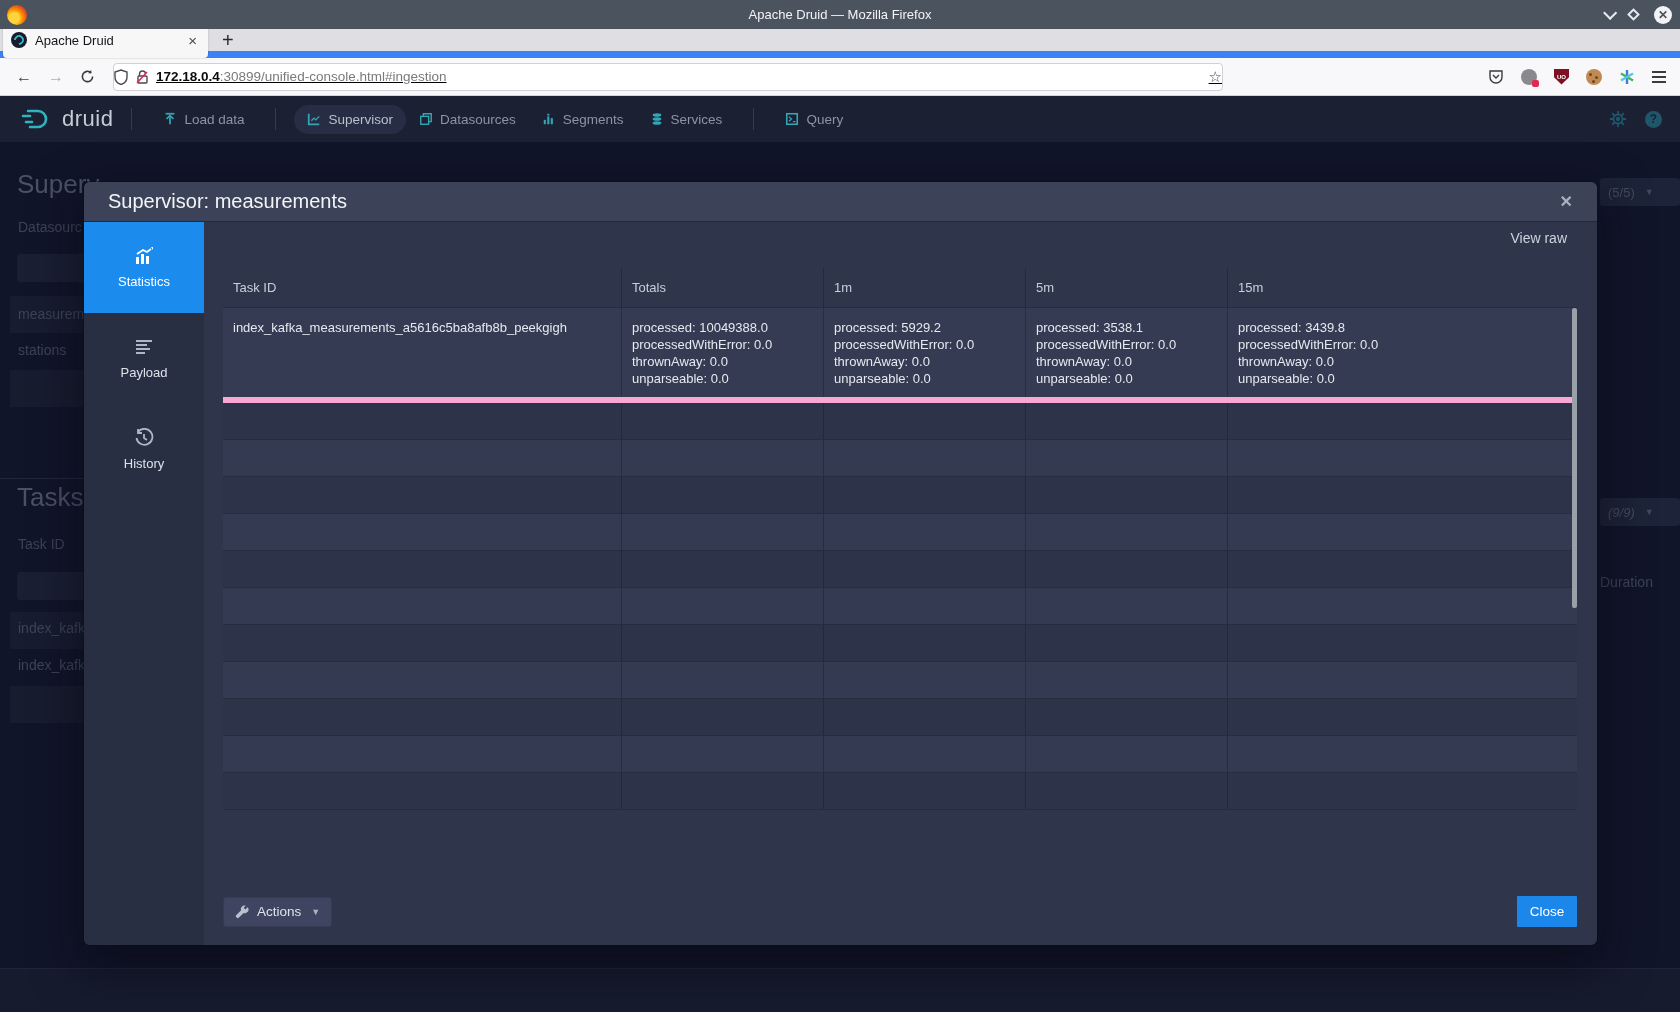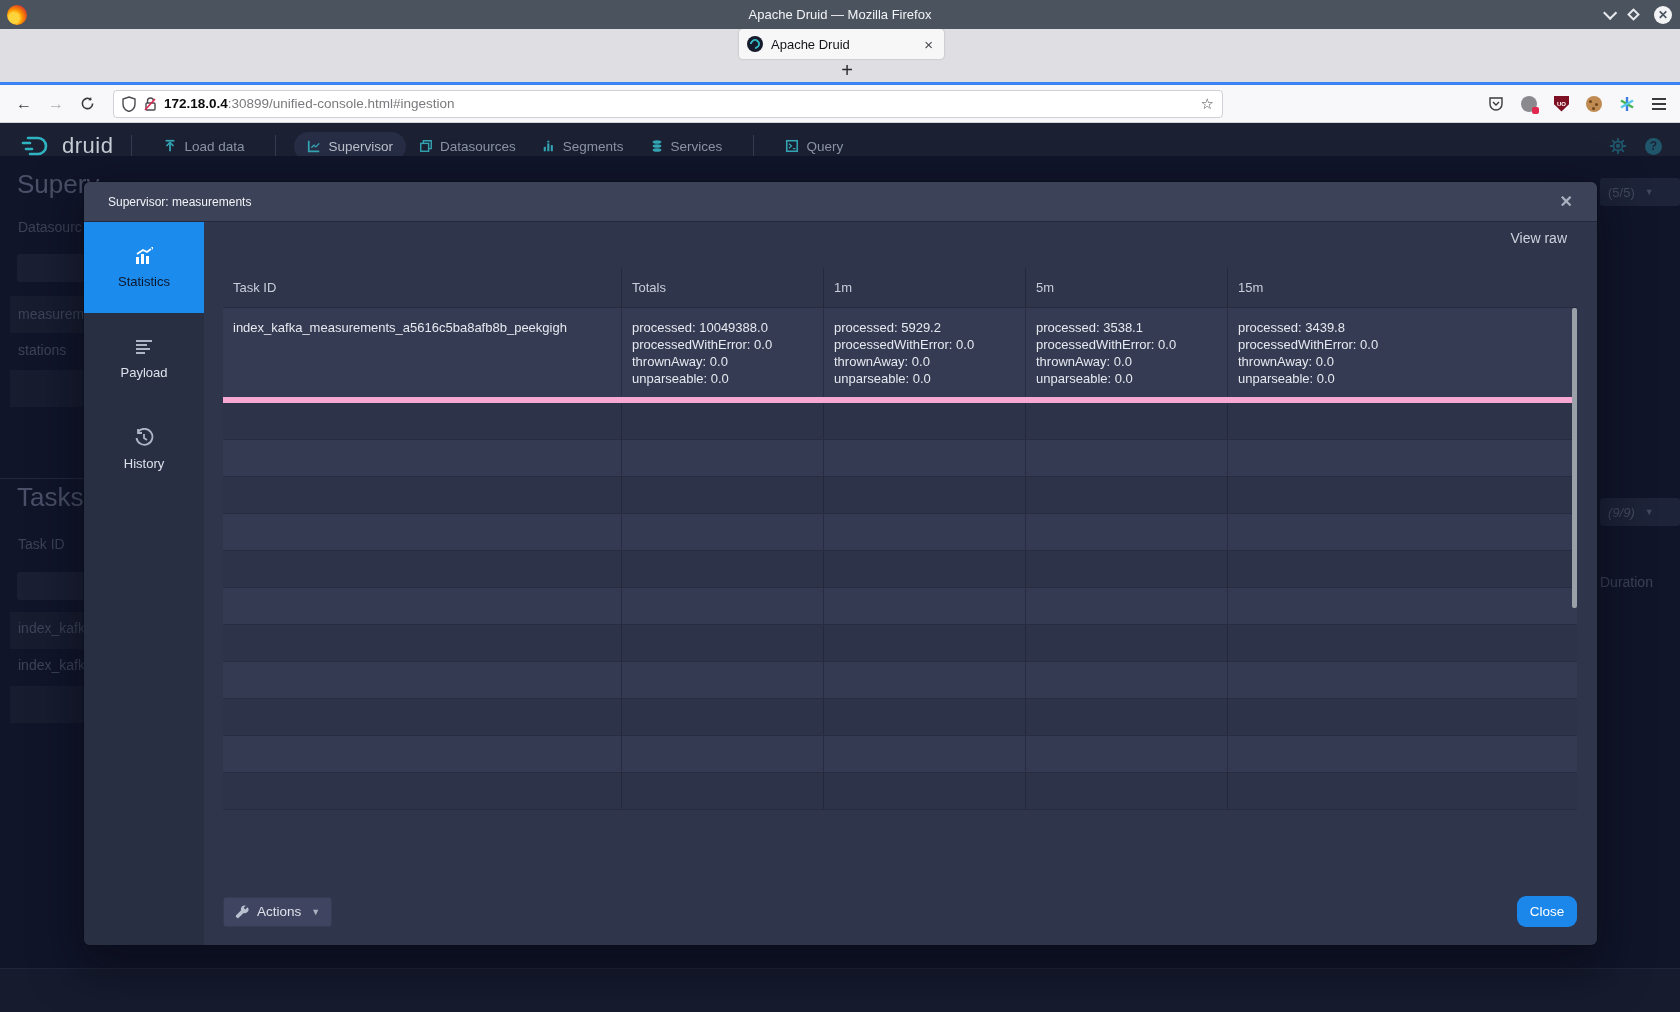--- a/index.html
+++ b/index.html
@@ -10,34 +10,34 @@
   .titlebar{height:29px;background:#4b535f;display:flex;align-items:center;position:relative;}
   .fx-logo{width:20px;height:20px;border-radius:50%;margin-left:7px;
     background:radial-gradient(circle at 35% 65%, #ffd43b 0 28%, #ff9500 45%, #e04e1f 70%, #b5007f 100%);}
   .win-title{position:absolute;left:0;right:0;text-align:center;color:#f3f4f6;font-size:13px;}
   .win-controls{position:absolute;right:8px;top:0;height:29px;display:flex;align-items:center;gap:16px;}
   .chev{width:10px;height:10px;border-right:2px solid #e8eaec;border-bottom:2px solid #e8eaec;transform:rotate(45deg) translateY(-3px);}
   .diamond{width:9px;height:9px;border:2px solid #e8eaec;transform:rotate(45deg);}
   .close-circ{width:18px;height:18px;border-radius:50%;background:#f2f3f4;color:#4b535f;font-size:12px;font-weight:bold;display:flex;align-items:center;justify-content:center;line-height:1;}
 
   
-  .tabbar{height:56px;background:#dfdfe3;display:flex;align-items:center;border-bottom:3px solid #3b82f6;flex-direction:column;}
+  .tabbar{height:29px;background:#dfdfe3;display:flex;align-items:center;border-bottom:7px solid #3b82f6;}
   .tab{width:205px;height:35px;margin-left:3px;background:#f7f7f8;border-radius:4px;display:flex;align-items:center;padding:0 8px;box-shadow:0 0 2px rgba(0,0,0,.25);}
   .tab-favicon{width:16px;height:16px;border-radius:50%;background:#161c2b;position:relative;flex:0 0 16px;}
   .tab-favicon::after{content:"";position:absolute;inset:3px;border:2px solid #35b6c3;border-left-color:transparent;border-radius:50%;transform:rotate(-45deg);}
   .tab-title{flex:1;margin-left:8px;font-size:13px;color:#15141a;white-space:nowrap;overflow:hidden;}
   .tab-close{color:#4a4a4f;font-size:15px;padding:0 3px;}
   .newtab{margin-left:14px;color:#2b2b2e;font-size:20px;font-weight:300;}
 
   
   .toolbar{height:38px;background:#f8f8fa;display:flex;align-items:center;border-bottom:1px solid #d4d4d8;}
   .nav-btn{font-size:16px;color:#3b3b3e;margin-left:16px;line-height:1;}
   .nav-btn.dim{color:#b0b0b4;}
   .reload-svg{margin-left:16px;}
-  .urlbar{margin-left:18px;width:1110px;height:28px;background:#fff;border:1px solid #d0d0d6;border-radius:4px;display:flex;align-items:center;padding:0 8px;}
+  .urlbar{margin-left:18px;width:1110px;height:28px;background:#fff;border:1px solid #d0d0d6;border-radius:4px;display:flex;align-items:center;padding:0 0;text-decoration:underline;}
   .urlbar .icn{margin-right:7px;display:flex;align-items:center;}
   .url-text{font-size:13.5px;color:#7a7a7e;white-space:nowrap;overflow:hidden;flex:1;}
   .url-text b{color:#0c0c0d;font-weight:bold;}
   .star{margin-left:6px;color:#4a4a4f;font-size:15px;}
   .tb-icons{display:flex;align-items:center;gap:17px;margin-left:auto;margin-right:14px;}
   .hamburger{display:flex;flex-direction:column;gap:3px;}
   .hamburger span{display:block;width:14px;height:2px;background:#3b3b3e;}
   .ext-badge{position:relative;width:16px;height:16px;border-radius:50%;background:#8a8a8e;}
   .ext-badge::after{content:"";position:absolute;right:-2px;bottom:-2px;width:7px;height:7px;background:#e22850;border-radius:2px;}
   .ubo{width:15px;height:16px;background:#7d1022;clip-path:polygon(0 0,100% 0,100% 55%,50% 100%,0 55%);display:flex;align-items:center;justify-content:center;color:#fff;font-size:6px;font-weight:bold;}
@@ -63,48 +63,48 @@
   .bg-stripe{position:absolute;left:10px;width:74px;height:37px;background:#171c2f;}
   .bg-divider{position:absolute;left:0;width:84px;height:1px;background:#232840;}
   .bg-badge{position:absolute;left:1600px;width:80px;height:28px;background:#1d2338;border-radius:3px;color:#424a61;font-size:13px;display:flex;align-items:center;padding-left:8px;gap:10px;}
   .bg-badge .carat{font-size:9px;}
   .bg-footer{position:absolute;left:0;top:812px;width:1680px;height:44px;background:#161b2e;border-top:1px solid #20253a;}
 
   
   .modal{position:absolute;left:84px;top:182px;width:1513px;height:763px;background:#2f354b;border-radius:6px;
     box-shadow:0 0 0 1px rgba(8,12,20,.4),0 18px 46px 6px rgba(5,8,16,.55);}
   .modal-header{height:40px;background:#3c4257;border-radius:6px 6px 0 0;border-bottom:1px solid #23283a;display:flex;align-items:center;position:relative;}
-  .modal-title{margin-left:24px;font-size:12px;font-weight:500;color:#f2f4f8;}
+  .modal-title{margin-left:24px;font-size:20px;font-weight:500;color:#f2f4f8;}
   .modal-x{position:absolute;right:24px;color:#a9b0bf;font-size:16px;font-weight:bold;line-height:1;}
 
   .side-tabs{position:absolute;left:0;top:40px;bottom:0;width:120px;background:#292f43;border-radius:0 0 0 6px;}
   .stab{height:91px;display:flex;flex-direction:column;align-items:center;justify-content:center;gap:8px;color:#aeb6c6;}
   .stab .stab-label{font-size:13px;color:#dce1ea;}
   .stab.active{background:#1b8bee;color:#fff;}
-  .stab.active .stab-label{color:#0f172a;}
+  .stab.active .stab-label{color:#ffffff;}
 
   .view-raw{position:absolute;right:30px;top:48px;font-size:14px;color:#ced3dd;}
 
   .stat-table{position:absolute;left:139px;top:86px;width:1354px;}
   .thead{display:flex;height:40px;border-bottom:1px solid #262b3f;}
   .thead .tcell{color:#c9cfda;font-size:13px;display:flex;align-items:center;}
   .tcell{padding-left:10px;border-right:1px solid rgba(17,21,36,.35);}
   .c0{width:399px;} .c1{width:202px;} .c2{width:202px;} .c3{width:202px;} .c4{width:349px;border-right:none;}
   .trow{display:flex;border-bottom:6px solid #f9a8d4;}
   .trow.first{height:95px;background:#353b52;}
   .trow.first .tcell{padding-top:11px;font-size:13px;color:#e6e9f0;line-height:17px;}
   .erow{display:flex;height:37px;border-bottom:1px solid #272c40;}
   .erow:nth-child(odd){background:#2d3349;}
   .erow:nth-child(even){background:#343a51;}
   .modal-scrollthumb{position:absolute;left:1488px;top:126px;width:5px;height:300px;background:#9aa0a8;border-radius:2px;}
 
   .modal-footer{position:absolute;left:139px;right:20px;top:714px;display:flex;align-items:center;}
   .actions-btn{height:30px;background:#3f4560;border-radius:3px;display:flex;align-items:center;gap:8px;padding:0 12px;color:#dee2ea;font-size:13.5px;box-shadow:inset 0 0 0 1px rgba(16,22,26,.2);}
   .actions-btn .carat{font-size:9px;color:#aab1c2;margin-left:2px;}
-  .close-btn{margin-left:auto;height:31px;min-width:60px;background:#1c87ea;border-radius:9px;color:#fff;font-size:13.5px;display:flex;align-items:center;justify-content:center;padding:12px 12px;}
+  .close-btn{margin-left:auto;height:31px;min-width:60px;background:#1c87ea;border-radius:1px;color:#fff;font-size:13.5px;display:flex;align-items:center;justify-content:center;padding:12px 12px;}
 </style>
 </head>
 <body>
 
 <div class="screen">
 
   <div class="titlebar">
     <div class="fx-logo"></div>
     <div class="win-title">Apache Druid — Mozilla Firefox</div>
     <div class="win-controls">

